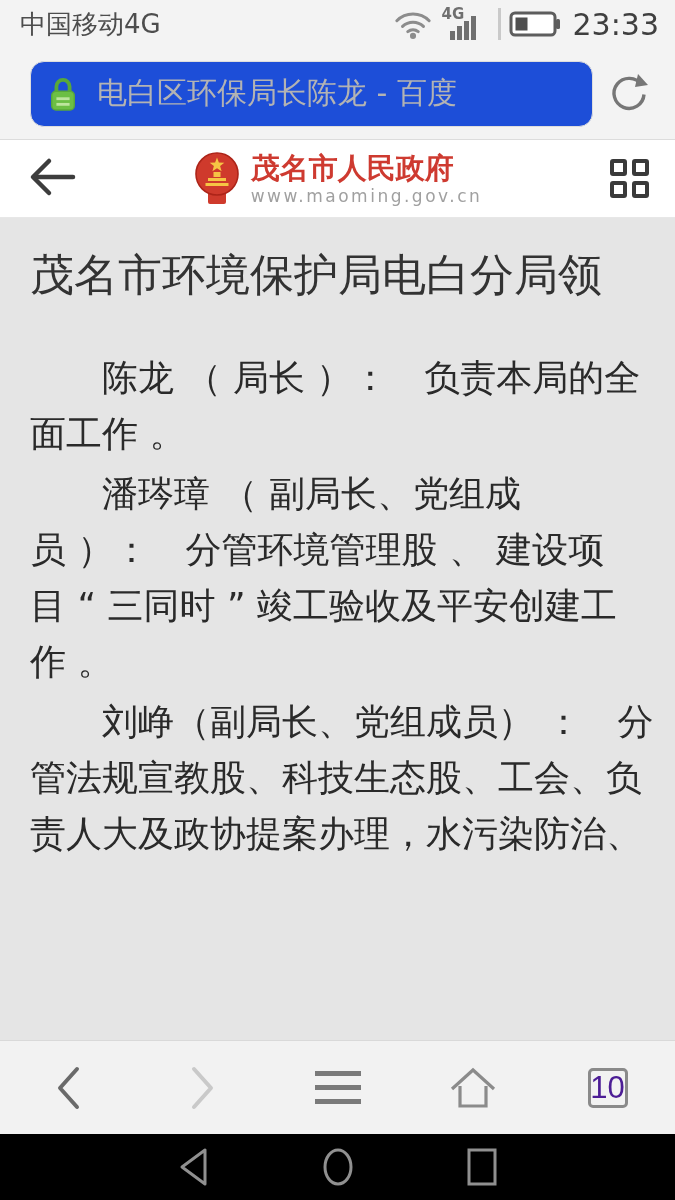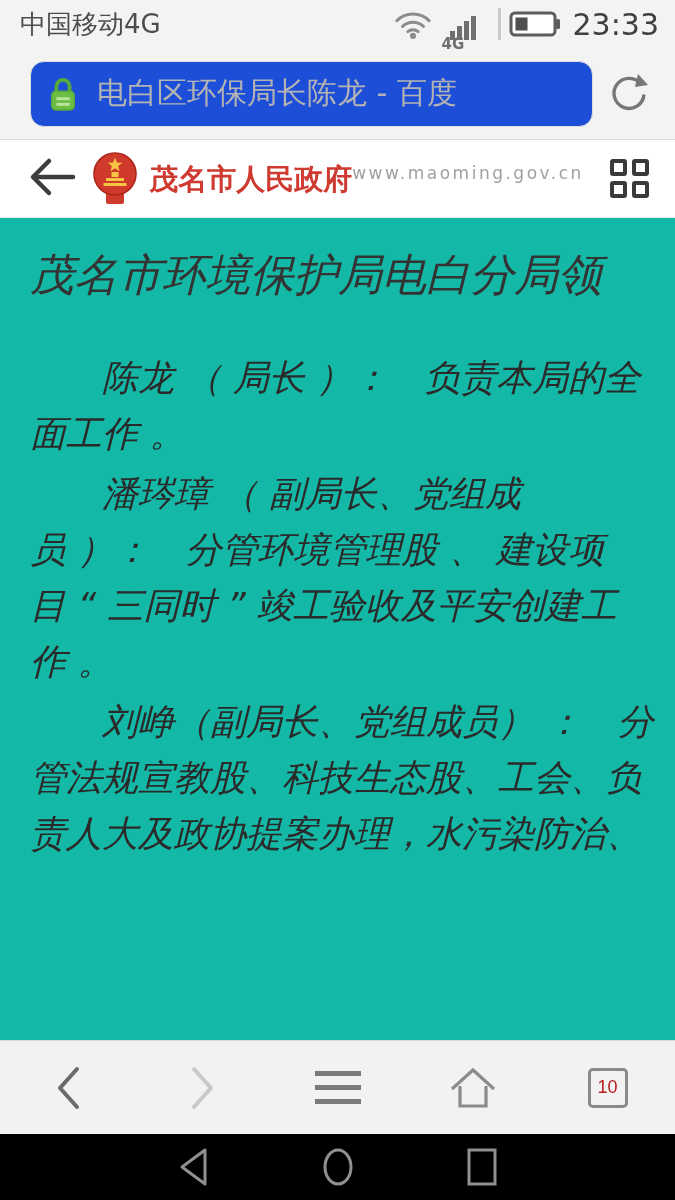--- a/index.html
+++ b/index.html
@@ -13,21 +13,21 @@
 
   
   .status-bar {
     height: 48px; background: #f3f3f3;
     display: flex; align-items: center; justify-content: space-between;
     padding: 0 16px 0 20px; flex: none;
   }
   .carrier { font-size: 26px; color: #4d4d4d; }
   .status-right { display: flex; align-items: center; gap: 8px; }
   .signal-cluster { position: relative; width: 50px; height: 38px; }
-  .net-label { position: absolute; top: 0; left: 2px; font-size: 15px; font-weight: bold; color: #6f6f6f; margin-top: 30px; }
+  .net-label { position: absolute; top: 0; left: 2px; font-size: 15px; font-weight: bold; color: #6f6f6f; }
   .bars { position: absolute; bottom: 3px; left: 10px; display: flex; align-items: flex-end; gap: 2px; }
   .bars span { width: 5px; background: #6f6f6f; display: block; }
   .bars span:nth-child(1){height: 9px;} .bars span:nth-child(2){height: 14px;}
   .bars span:nth-child(3){height: 19px;} .bars span:nth-child(4){height: 24px;}
   .sim-divider { width: 3px; height: 32px; background: #c9c9c9; }
   .time { font-size: 30px; color: #3f3f3f; margin-left: 4px; }
 
   
   .url-row {
     height: 92px; background: #f3f3f3; flex: none;
@@ -44,48 +44,48 @@
   .refresh-btn { width: 72px; height: 66px; display: flex; align-items: center; justify-content: center; background: none; border: none; }
 
   
   .site-header {
     height: 78px; background: #fff; flex: none;
     position: relative; display: flex; align-items: center; justify-content: center;
     border-bottom: 1px solid #e7e7e7;
   }
   .back-btn { position: absolute; left: 26px; top: 17px; background: none; border: none; }
   .logo-group { display: flex; align-items: center; gap: 10px; }
-  .logo-text { display: flex; flex-direction: row; align-items: flex-start; }
+  .logo-text { display: flex; flex-direction: column; align-items: flex-start; }
   .site-name { font-size: 29px; font-weight: bold; color: #ce3a30; line-height: 34px; }
   .site-domain { font-size: 17px; color: #a0a0a0; letter-spacing: 2.5px; line-height: 22px; }
   .grid-btn { position: absolute; right: 26px; top: 19px; background: none; border: none;
     display: grid; grid-template-columns: 17px 17px; grid-template-rows: 17px 17px; gap: 5px; }
   .grid-btn span { border: 4.5px solid #3a3a3a; border-radius: 3px; }
 
   
-  .content { flex: 1; background: #14b8a6; padding: 26px 32px 0 30px; overflow: hidden; font-style: italic; }
+  .content { flex: 1; background: #e5e5e5; padding: 26px 32px 0 30px; overflow: hidden; }
   .article-title { font-size: 44px; line-height: 62px; color: #333; font-weight: 400; }
   .article-body { margin-top: 44px; }
   .article-body .para { margin-bottom: 4px; }
   .line { font-size: 36px; line-height: 56px; color: #2a2a2a; white-space: pre; }
 
   
   .browser-toolbar {
     height: 94px; background: #f2f2f2; flex: none;
     border-top: 1px solid #d9d9d9;
     display: flex; align-items: center; justify-content: space-around;
   }
   .tb-btn { background: none; border: none; display: flex; align-items: center; justify-content: center; width: 100px; height: 70px; }
   .menu-icon { display: flex; flex-direction: column; gap: 9px; }
   .menu-icon span { width: 46px; height: 5px; background: #7a7a7a; display: block; }
   .tab-box {
     width: 40px; height: 40px; border: 3px solid #8a8a8a; border-radius: 5px;
     display: flex; align-items: center; justify-content: center;
   }
-  .tab-count { font-size: 18px; color: #b91c1c; }
+  .tab-count { font-size: 31px; color: #4c1d95; }
 
   
   .android-nav {
     height: 66px; background: #000; flex: none;
     display: flex; align-items: center; justify-content: center; gap: 110px;
   }
   .an-btn { background: none; border: none; display: flex; align-items: center; justify-content: center; }
 </style>
 </head>
 <body>

